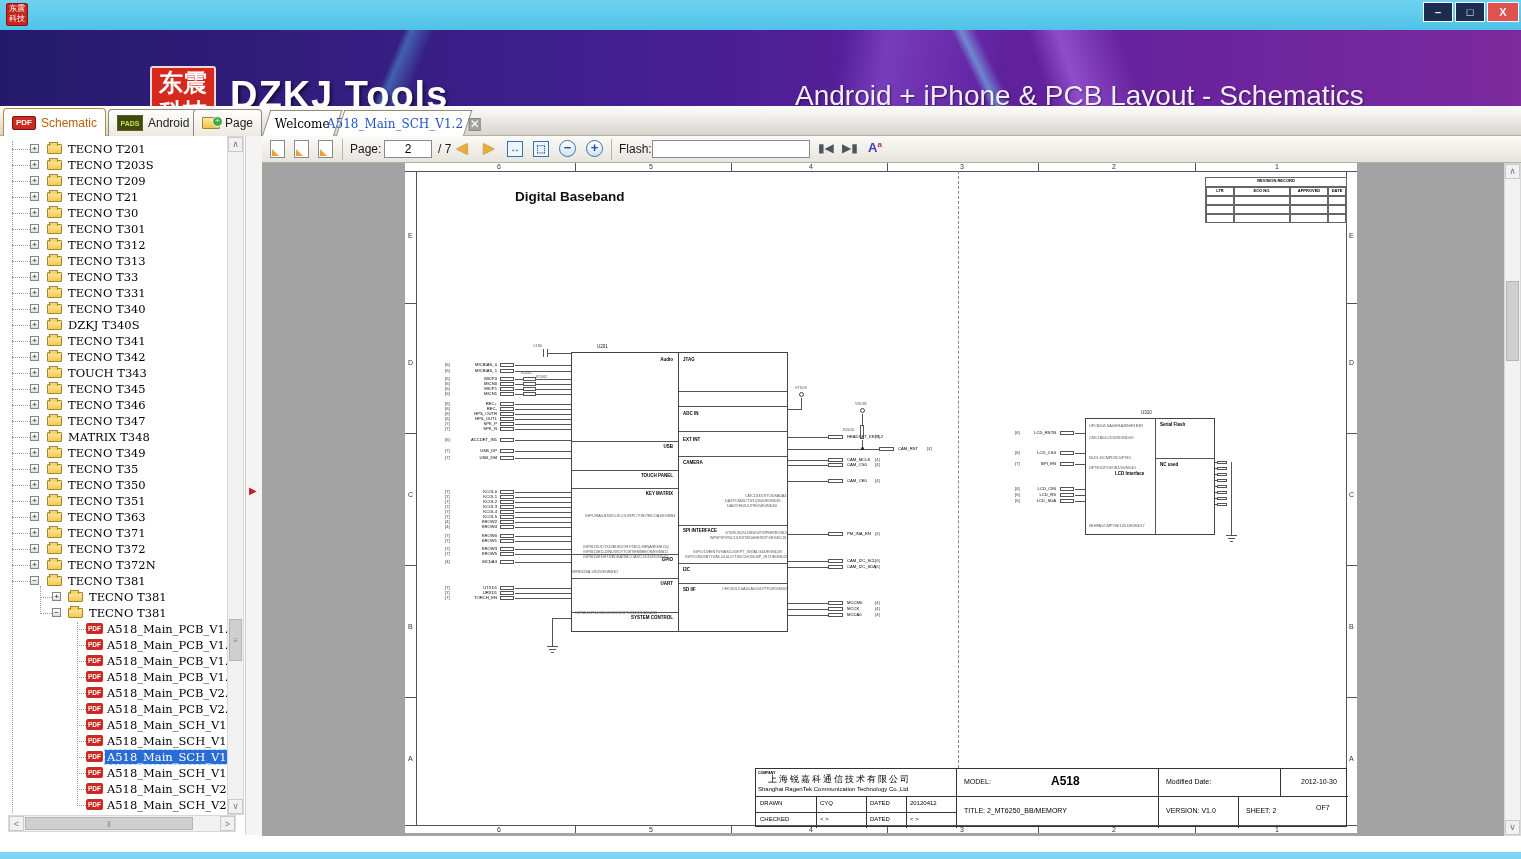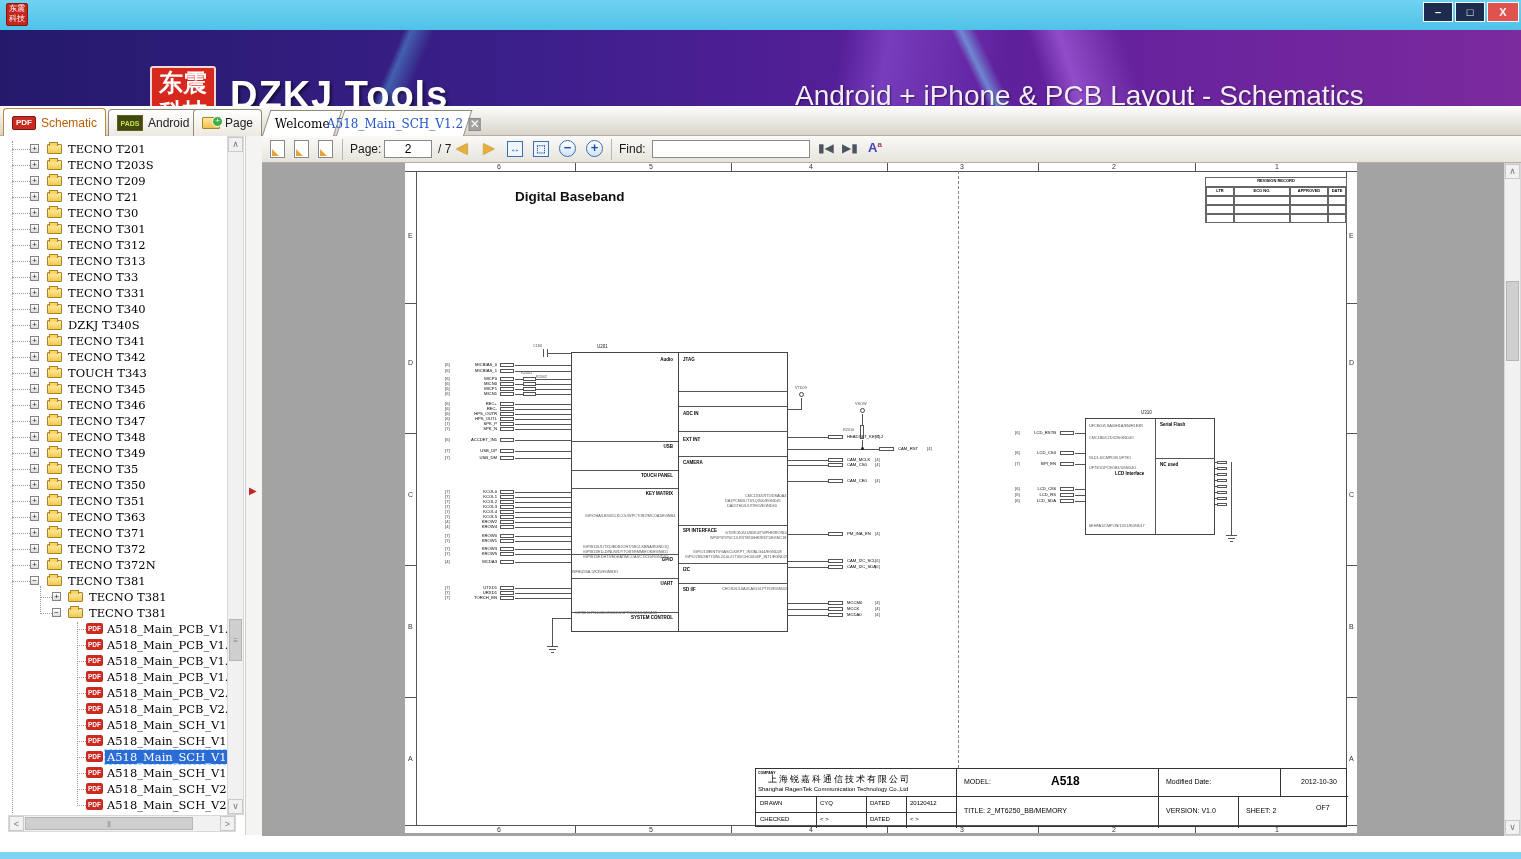--- a/index.html
+++ b/index.html
@@ -138,21 +138,21 @@
     <div class="a tbtxt" style="left:88px">Page:</div>
     <input class="a tbinput" style="left: 122px; width: 48px;" value="2">
     <div class="a tbtxt" style="left:176px">/ 7</div>
     <div class="a goldarrow" style="left:194px">◀</div>
     <div class="a goldarrow" style="left:221px">▶</div>
     <div class="a fitbox" style="left:245px">↔</div>
     <div class="a fitbox" style="left:271px">⬚</div>
     <div class="a zoomc" style="left:297px">−</div>
     <div class="a zoomc" style="left:324px">+</div>
     <div class="a sep" style="left:349px"></div>
-    <div class="a tbtxt" style="left:357px">Find:</div>
+    <div class="a tbtxt" style="left:357px">Flash:</div>
     <input class="a tbinput" style="left: 390px; width: 158px; text-align: left;" value="">
     <div class="a findnav" style="left:556px">▮◀</div>
     <div class="a findnav" style="left:580px">▶▮</div>
     <div class="a fontic" style="left:606px">A<sup>a</sup></div>
   </div>
 
   <div class="a sidebar">
     <div class="a" id="tree" style="left:0;top:0;width:228px;height:679px;overflow:hidden">
         <div class="guide" style="position: absolute; left: 12px; top: 5px; height: 672px;"></div>
         <div class="guide" style="position: absolute; left: 40px; top: 450px; height: 28px;"></div>
@@ -262,21 +262,21 @@
         <div class="treerow" style="position: absolute; top: 277px;">
           <div class="hstub" style="position: absolute; left: 12px; top: 8px; width: 18px;"></div>
           <div class="expander" style="position: absolute; left: 30px;">+</div>
           <div class="folder" style="position: absolute; left: 47px;"></div>
           <div class="tlabel" style="position: absolute; left: 66px;">TECNO T347</div>
         </div>
         <div class="treerow" style="position: absolute; top: 293px;">
           <div class="hstub" style="position: absolute; left: 12px; top: 8px; width: 18px;"></div>
           <div class="expander" style="position: absolute; left: 30px;">+</div>
           <div class="folder" style="position: absolute; left: 47px;"></div>
-          <div class="tlabel" style="position: absolute; left: 66px;">TECNO T348</div>
+          <div class="tlabel" style="position: absolute; left: 66px;">MATRIX T348</div>
         </div>
         <div class="treerow" style="position: absolute; top: 309px;">
           <div class="hstub" style="position: absolute; left: 12px; top: 8px; width: 18px;"></div>
           <div class="expander" style="position: absolute; left: 30px;">+</div>
           <div class="folder" style="position: absolute; left: 47px;"></div>
           <div class="tlabel" style="position: absolute; left: 66px;">TECNO T349</div>
         </div>
         <div class="treerow" style="position: absolute; top: 325px;">
           <div class="hstub" style="position: absolute; left: 12px; top: 8px; width: 18px;"></div>
           <div class="expander" style="position: absolute; left: 30px;">+</div>

